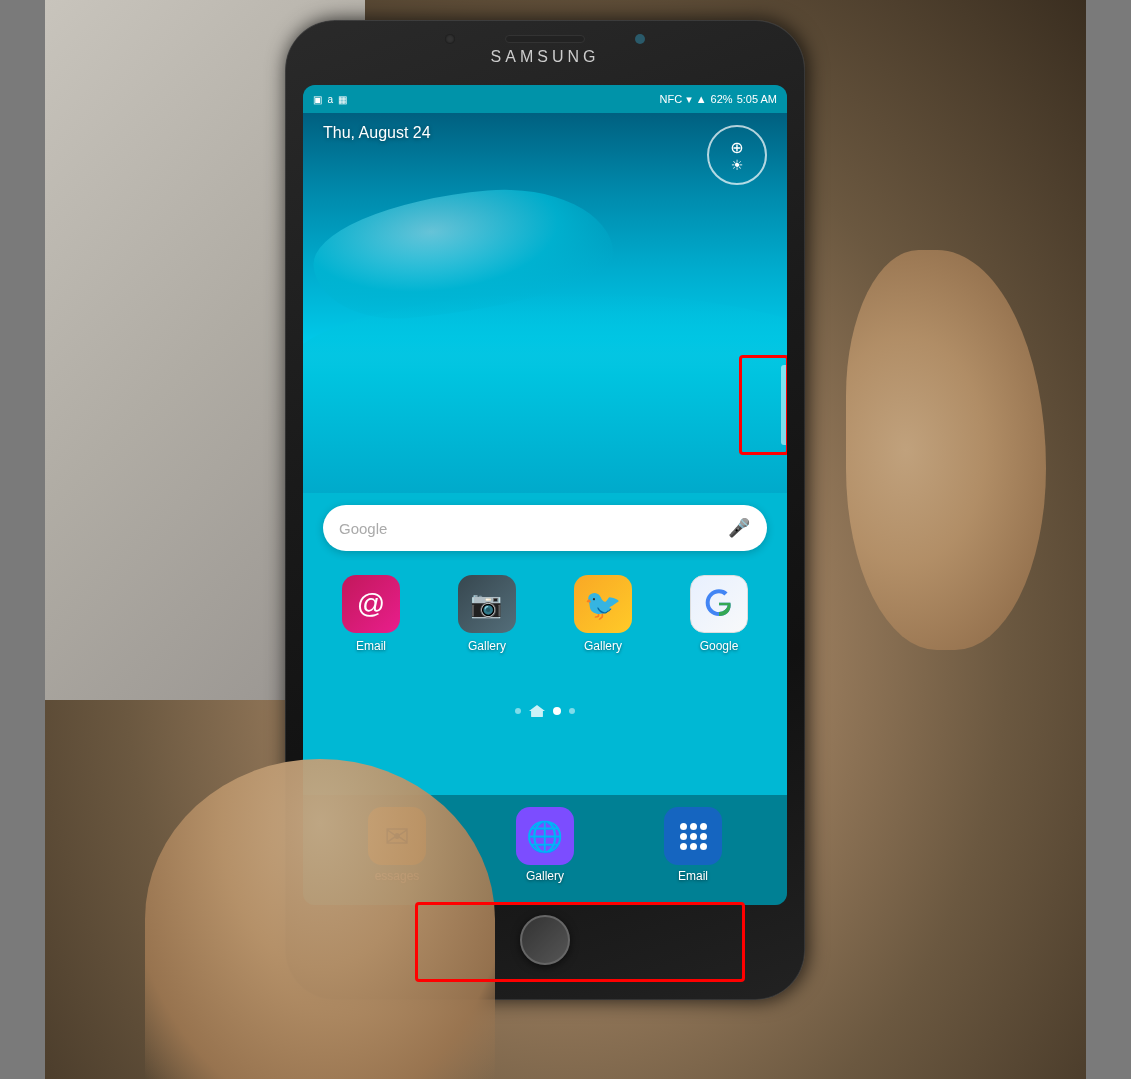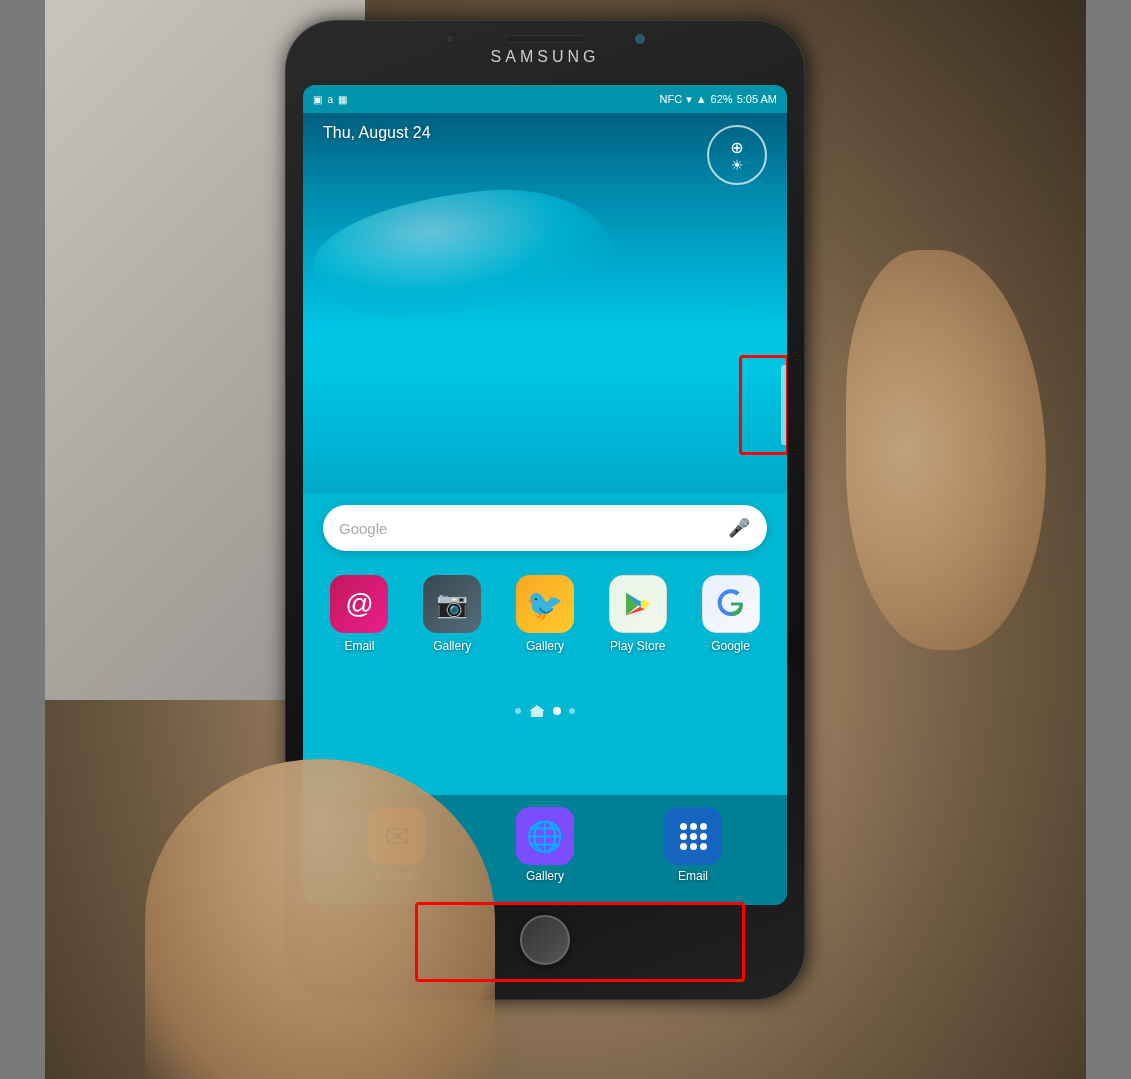--- a/index.html
+++ b/index.html
@@ -552,31 +552,20 @@
             <span class="app-label">Gallery</span>
           </div>
 
           <div class="app-item">
             <div class="app-icon icon-gallery">
               <span style="font-size:30px;">🐦</span>
             </div>
             <span class="app-label">Gallery</span>
           </div>
 
-          <div class="app-item">
-            <div class="app-icon icon-playstore">
-              <svg viewBox="0 0 24 24" width="32" height="32">
-                <path d="M3 20.5L13.5 12 3 3.5v17z" fill="#4caf50"></path>
-                <path d="M3 3.5l14 8.5-3.5 2.1L3 3.5z" fill="#2196f3"></path>
-                <path d="M3 20.5l10.5-6.4L17 16.1 3 20.5z" fill="#f44336"></path>
-                <path d="M13.5 12L17 7.9l3.5 4.1-3.5 4.1L13.5 12z" fill="#ffeb3b"></path>
-              </svg>
-            </div>
-            <span class="app-label">Play Store</span>
-          </div>
 
           <div class="app-item">
             <div class="app-icon icon-google">
               <svg viewBox="0 0 24 24" width="32" height="32">
                 <path d="M12 11h8.5c.1.6.2 1.2.2 2 0 4.7-3.2 8-8.7 8C6.5 21 2 16.5 2 11S6.5 1 12 1c2.6 0 4.7.9 6.4 2.4L16 5.7C14.8 4.6 13.5 4 12 4 8.1 4 5 7.1 5 11s3.1 7 7 7c3.5 0 5.9-2 6.5-5H12v-2z" fill="#4285f4"></path>
                 <path d="M12 11h8.5c.1.6.2 1.2.2 2 0 4.7-3.2 8-8.7 8v-3c3.5 0 5.9-2 6.5-5H12v-2z" fill="#34a853"></path>
               </svg>
             </div>
             <span class="app-label">Google</span>
           </div>

